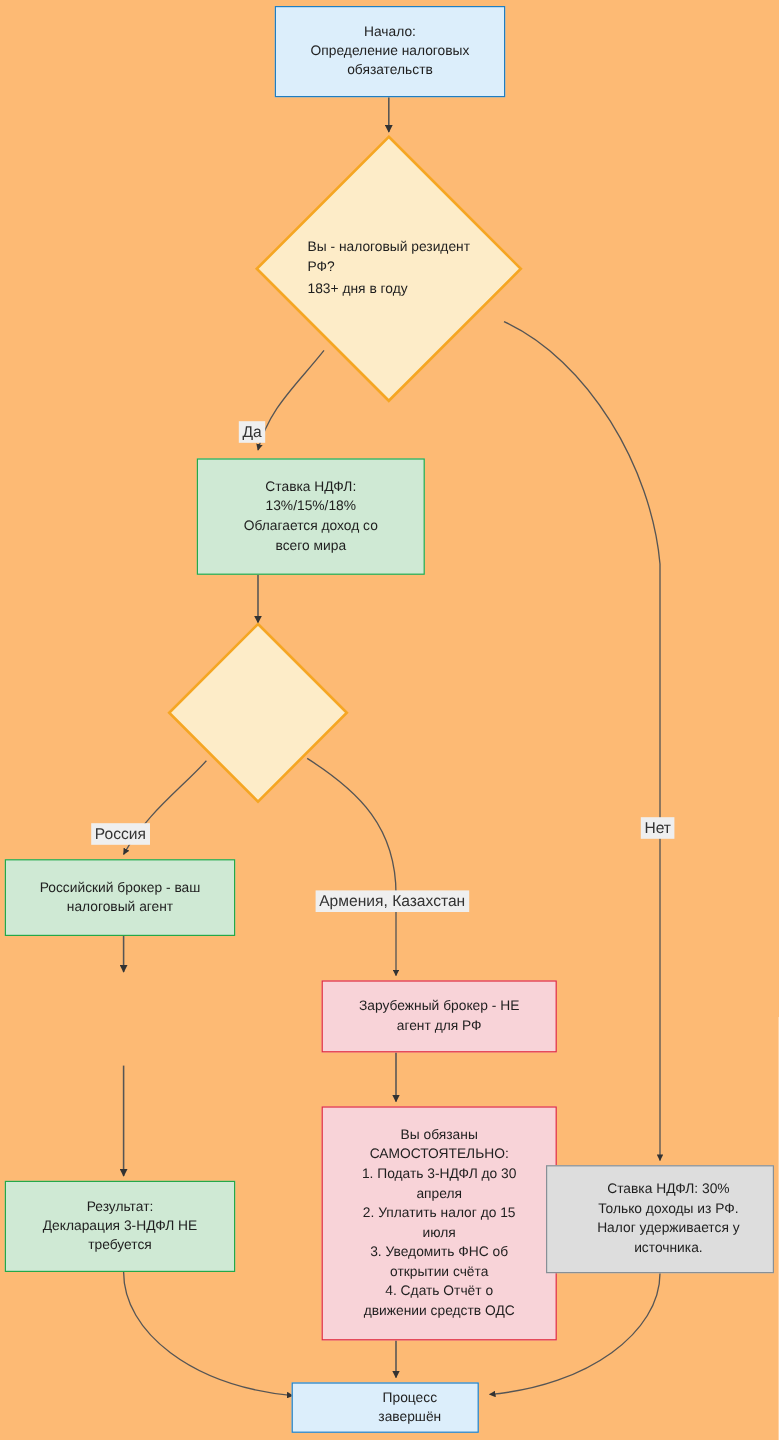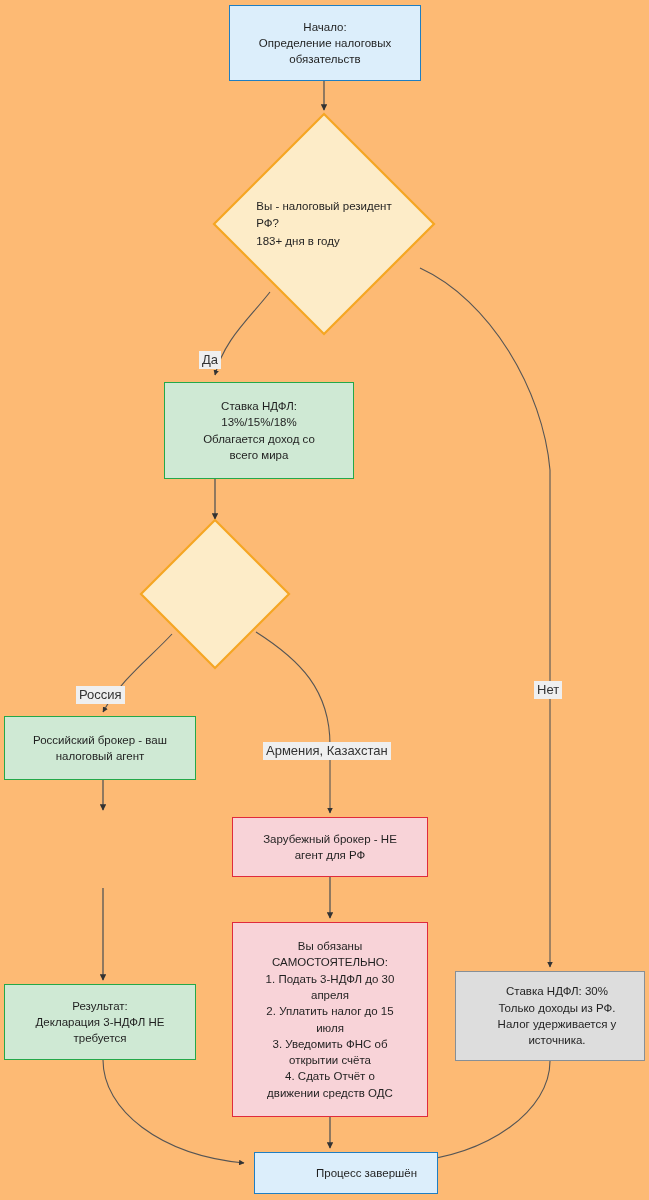--- a/index.html
+++ b/index.html
@@ -49,20 +49,21 @@
     background: #dceefb;
     border: 1.6px solid #1f7ec2;
   }
   .n-green {
     background: #cfe9d4;
     border: 1.6px solid #24a849;
   }
   .n-red {
     background: #f8d3d8;
     border: 1.6px solid #e02a3c;
+    margin-left: 36px;
   }
   .n-gray {
     background: #dddddd;
     border: 1.6px solid #878f96;
   }
   .diamond {
     position: absolute;
   }
   .diamond .shape {
     position: absolute;
@@ -196,17 +197,17 @@
 движении средств ОДС</span>
   </div>
 
   <div class="node n-gray" style="left:455px; top:971px; width:190px; height:90px;padding-left:20px;">
     <span class="txt">Ставка НДФЛ: 30%
 Только доходы из РФ.
 Налог удерживается у
 источника.</span>
   </div>
 
-  <div class="node n-end" style="left:254px; top:1152px; width:184px; height:42px;padding-left:47px;">
+  <div class="node n-end" style="left:243px; top:1152px; width:156px; height:42px;padding-left:47px;">
     <span class="txt">Процесс завершён</span>
   </div>
 
 </div>
 
 </body></html>

